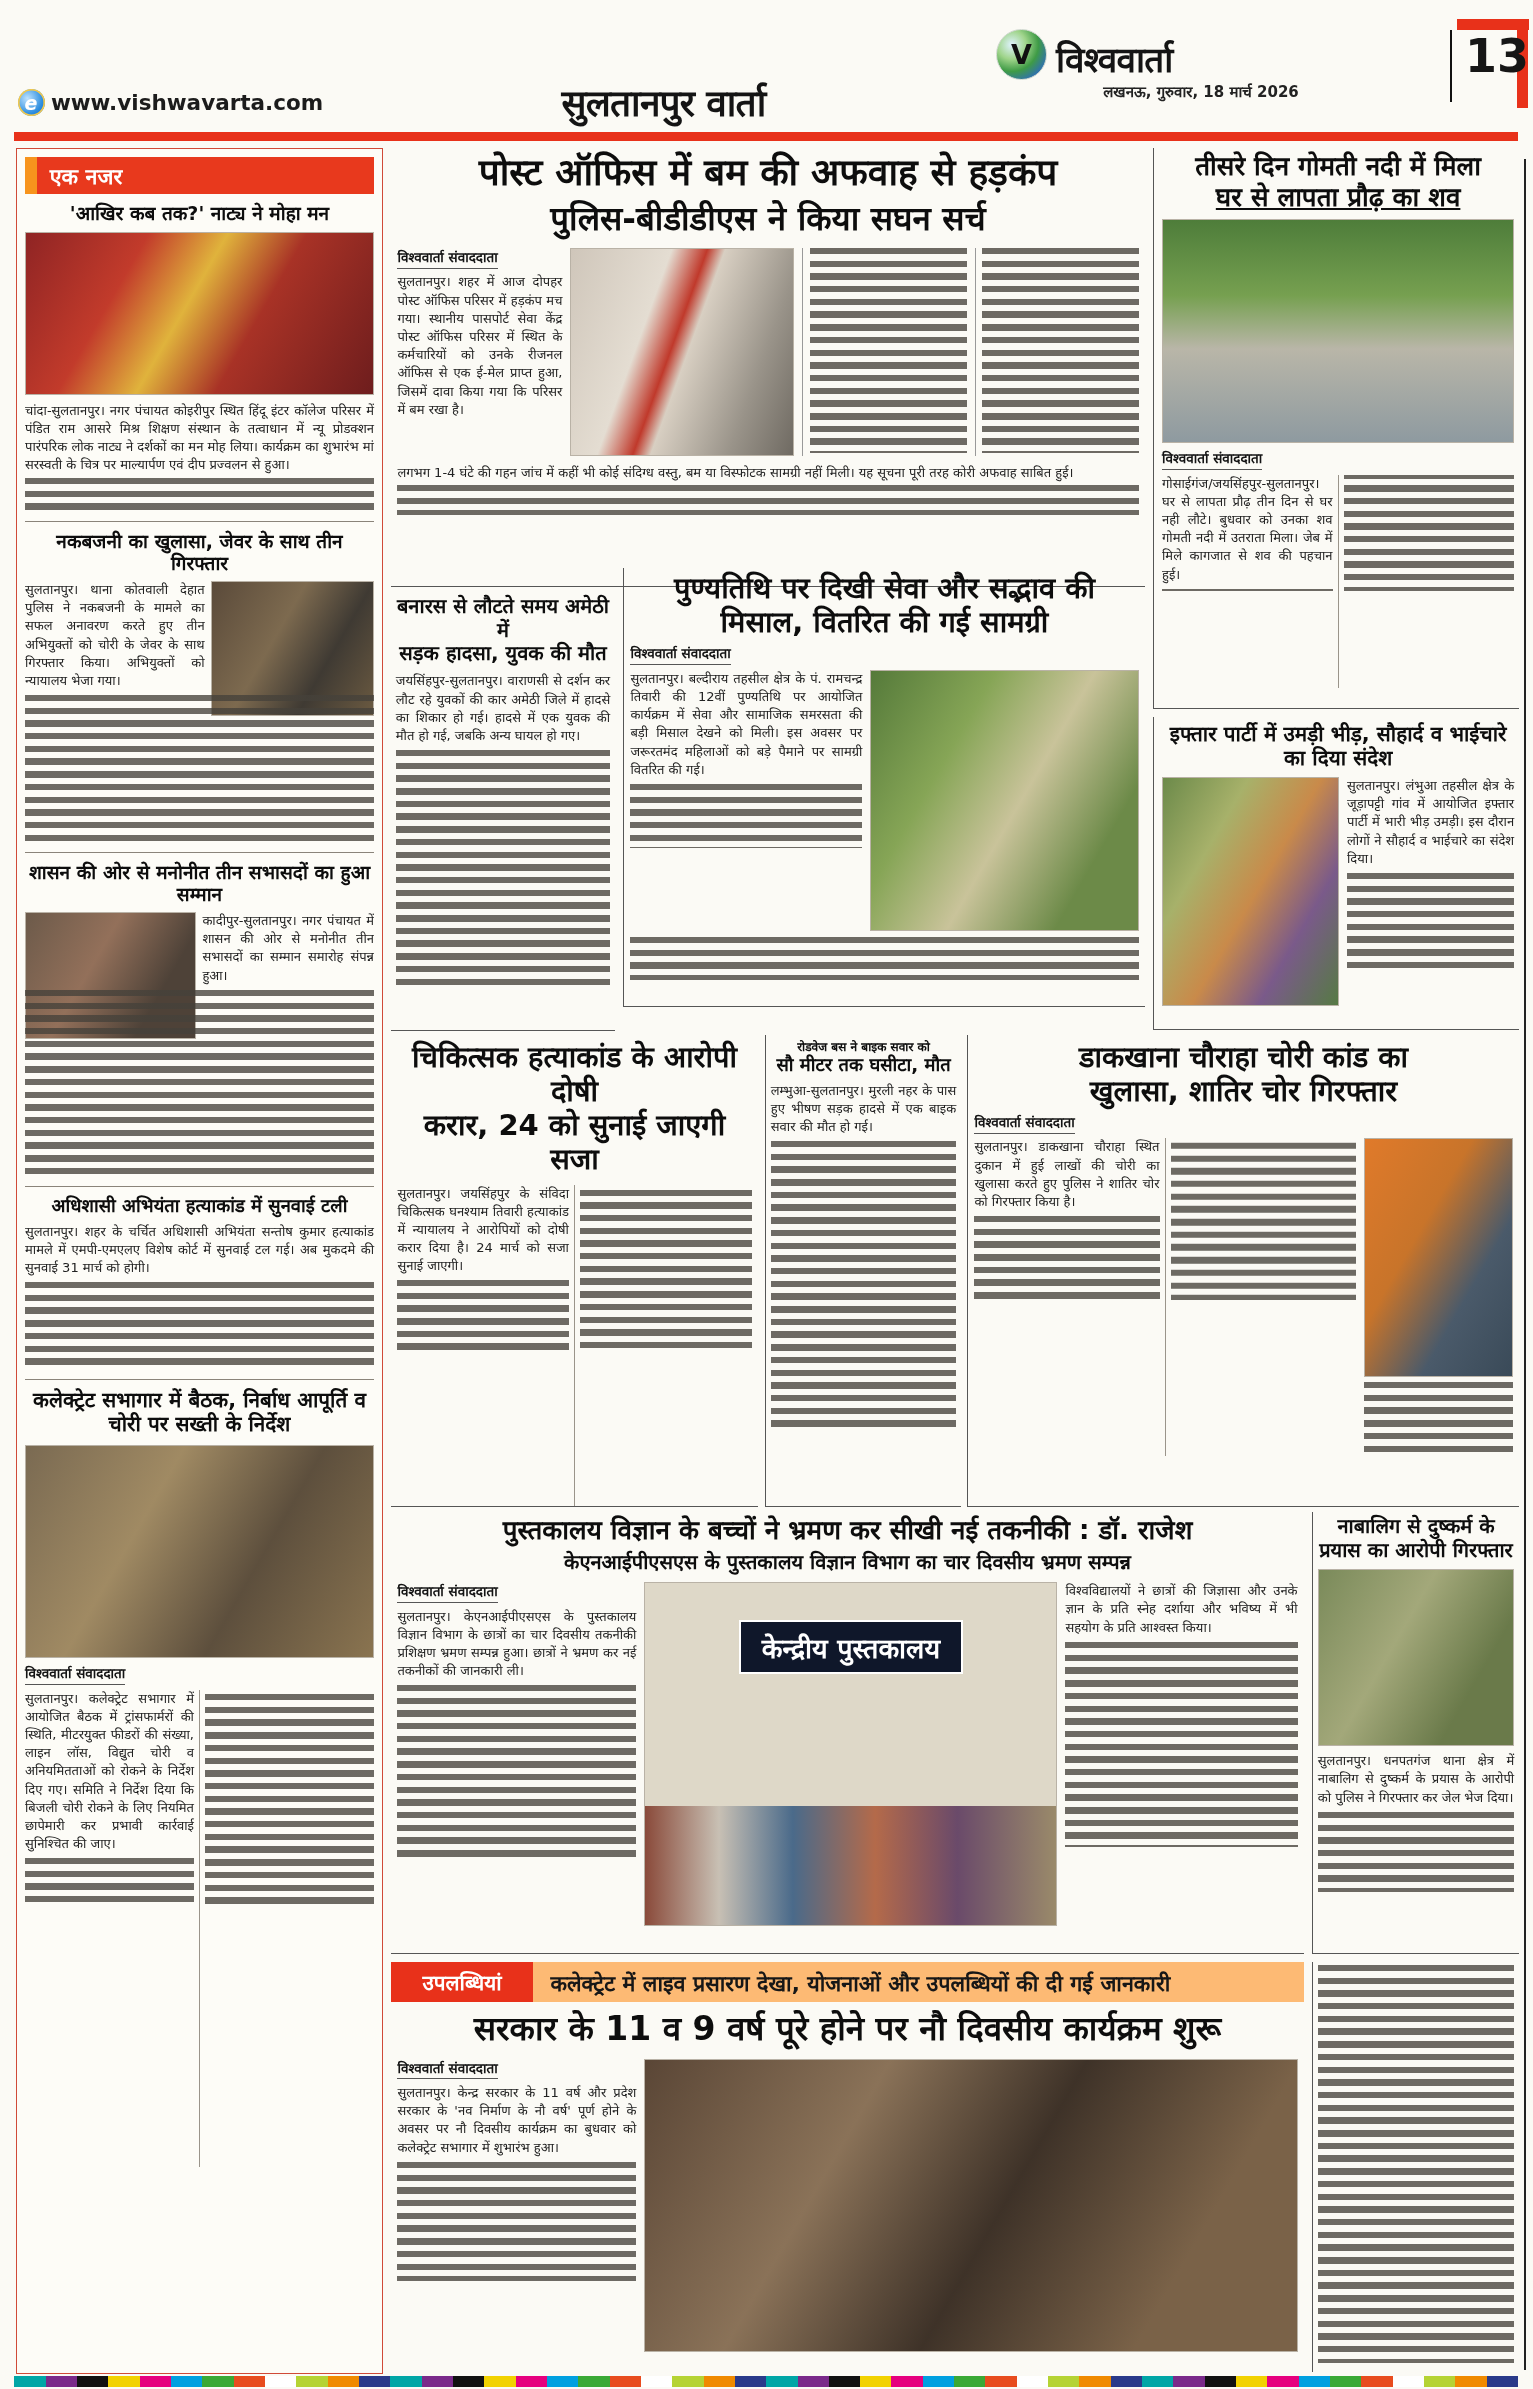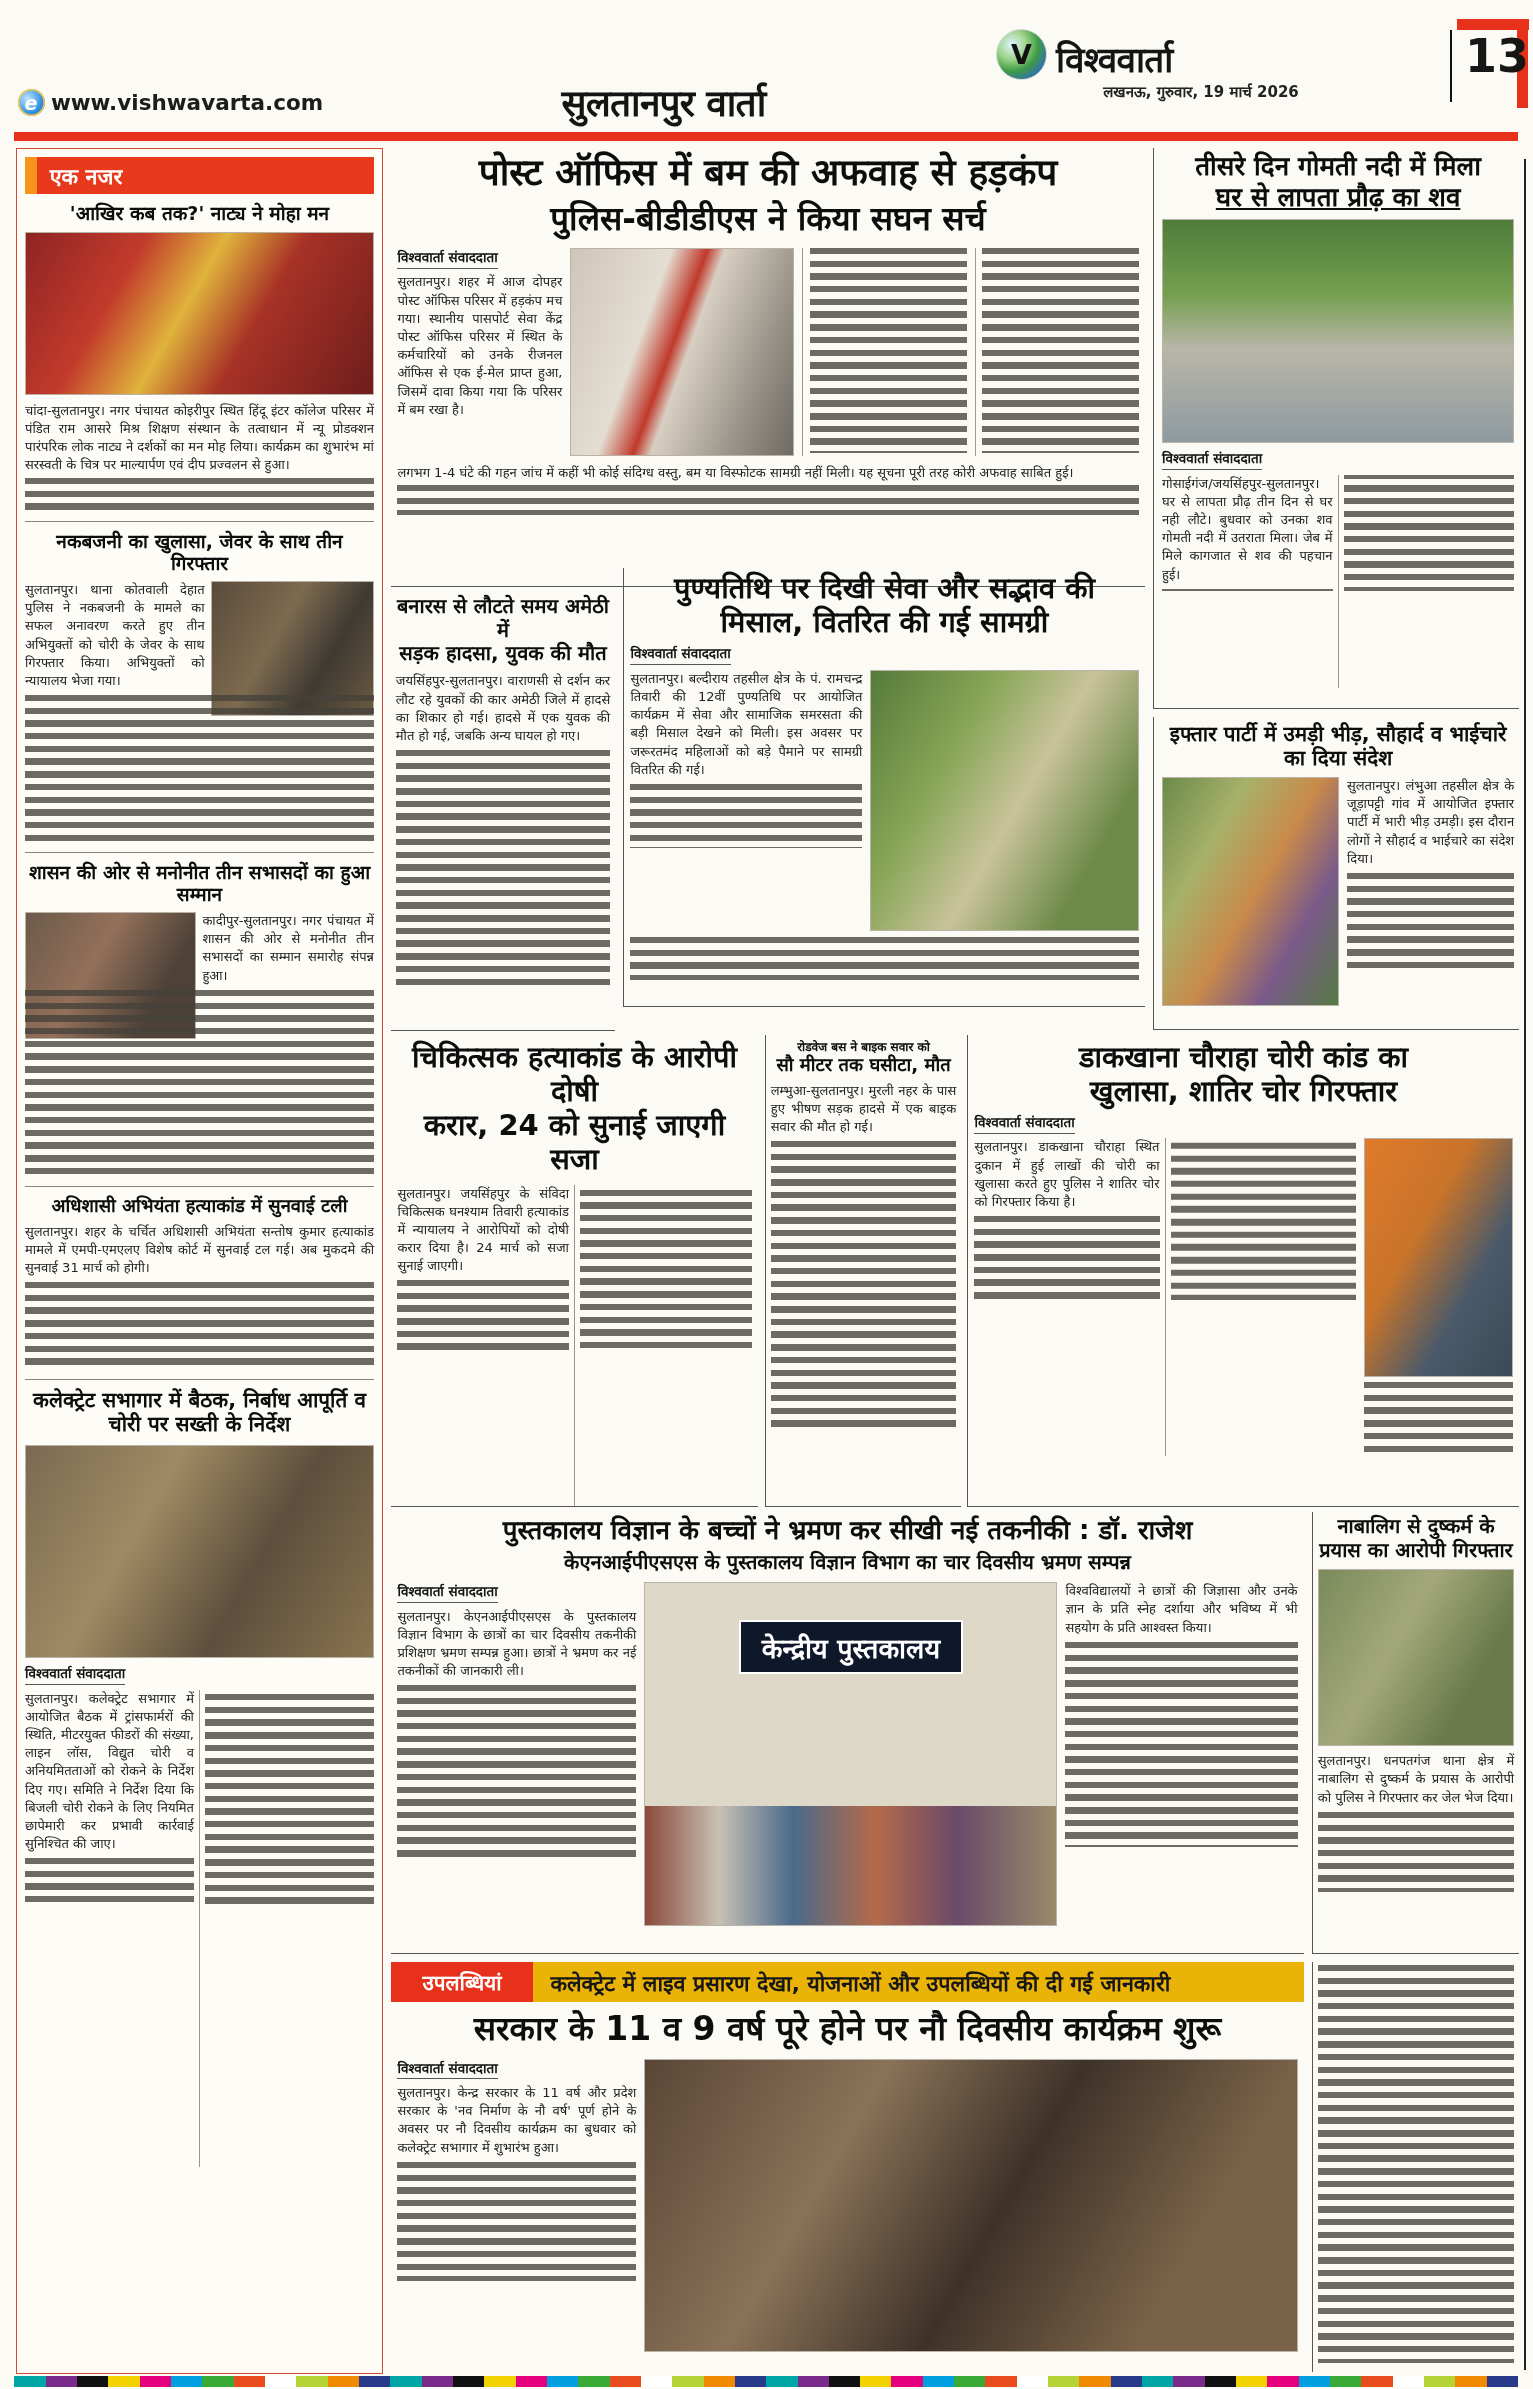--- a/index.html
+++ b/index.html
@@ -48,40 +48,40 @@
   .ph-thief{background:linear-gradient(120deg,#e07a2a,#c8742a 38%,#4a5a6a 68%,#3a4a58);}
   .ph-nabalig{background:linear-gradient(120deg,#7a8a5a,#a3a87a 40%,#6a7a4a 75%);}
   .ph-sarkar{background:linear-gradient(120deg,#5a4636,#8a7258 30%,#3e3228 54%,#7a6248 80%);}
   .lib-photo{background:#ded8c8;display:flex;flex-direction:column;align-items:center;justify-content:flex-start;border:0.8px solid #b9b2a6;box-sizing:border-box;}
   .lib-sign{margin-top:37px;background:#0f172a;color:#fff;font-weight:700;font-size:27px;padding:6.4px 20.7px;border:2.4px solid #fff;}
   .lib-people{width:100%;height:119px;margin-top:auto;
       background:linear-gradient(90deg,#8a4a3a,#c8c0b4 18%,#4a6a8a 36%,#b46a4a 56%,#6a4a6a 76%,#9a8a6a);}
   
   .ach{display:flex;align-items:stretch;height:40px;}
   .ach .lbl{background:#e8311a;color:#fff;font-size:20.7px;font-weight:700;display:flex;align-items:center;justify-content:center;width:142px;}
-  .ach .txt{flex:1;background:#eab308;color:#171717;font-size:21.5px;font-weight:700;display:flex;align-items:center;padding-left:17.5px;}
+  .ach .txt{flex:1;background:#fdba74;color:#171717;font-size:21.5px;font-weight:700;display:flex;align-items:center;padding-left:17.5px;}
   .colorbar{position:absolute;left:14.3px;top:2376px;width:1504px;height:11px;display:flex;}
   .colorbar div{flex:1;height:100%;}
   .col-split{display:flex;gap:8px;}
 </style>
 </head>
 <body>
 
 <div class="page">
 
   <div class="abs web" style="left:17.5px;top:89px;">
     <span class="ie">e</span>
     <span>www.vishwavarta.com</span>
   </div>
   <div class="abs section-title" style="left:445px;top:76px;width:437px;">सुलतानपुर वार्ता</div>
   <div class="abs globe" style="left:996px;top:29px;">
       <span>V</span>
     </div>
   <div class="abs masthead-txt" style="left:1056px;top:35px;">विश्ववार्ता</div>
-  <div class="abs date-line" style="left:1034px;top:81px;width:334px;text-align:center;">लखनऊ, गुरुवार, 19 मार्च 2026</div>
+  <div class="abs date-line" style="left:1034px;top:81px;width:334px;text-align:center;">लखनऊ, गुरुवार, 18 मार्च 2026</div>
   <div class="abs red" style="left:1457px;top:19px;width:72px;height:11px;"></div>
   <div class="abs red" style="left:1517px;top:19px;width:11px;height:89px;"></div>
   <div class="abs" style="left:1450px;top:30px;width:1.6px;height:72px;background:#111;"></div>
   <div class="abs pg-num" style="left:1465px;top:29px;">13</div>
   <div class="abs red" style="left:14.3px;top:132px;width:1504px;height:8.7px;"></div>
   <div class="abs" style="left:1524px;top:159px;width:1.6px;height:2211px;background:#222;"></div>
 
   <div class="region leftcol" style="left:16px;top:148px;width:367px;height:2226px;">
     <div class="banner">
       <div class="tab"></div>

